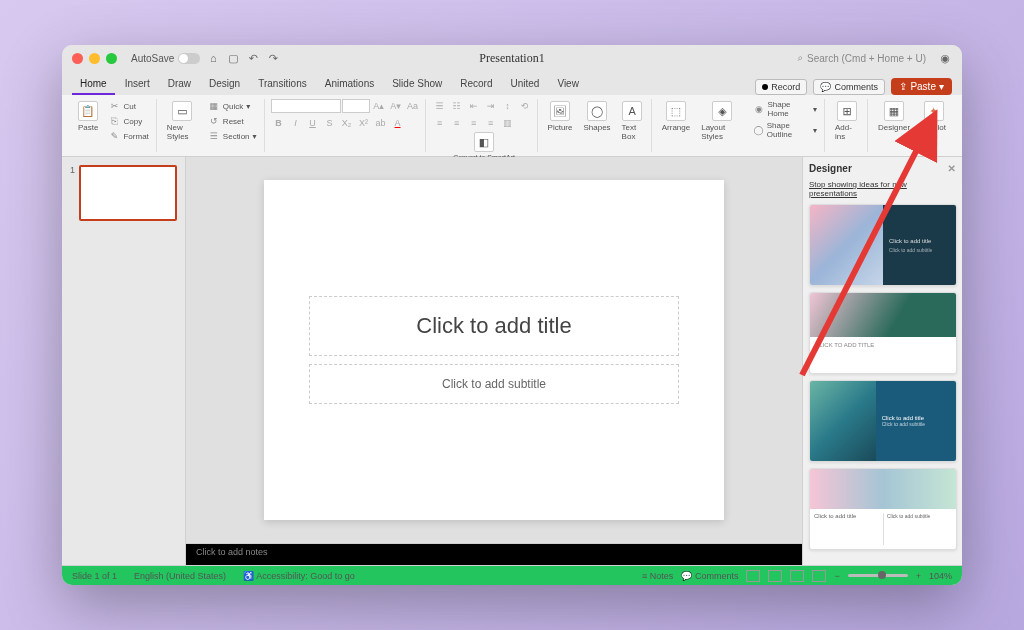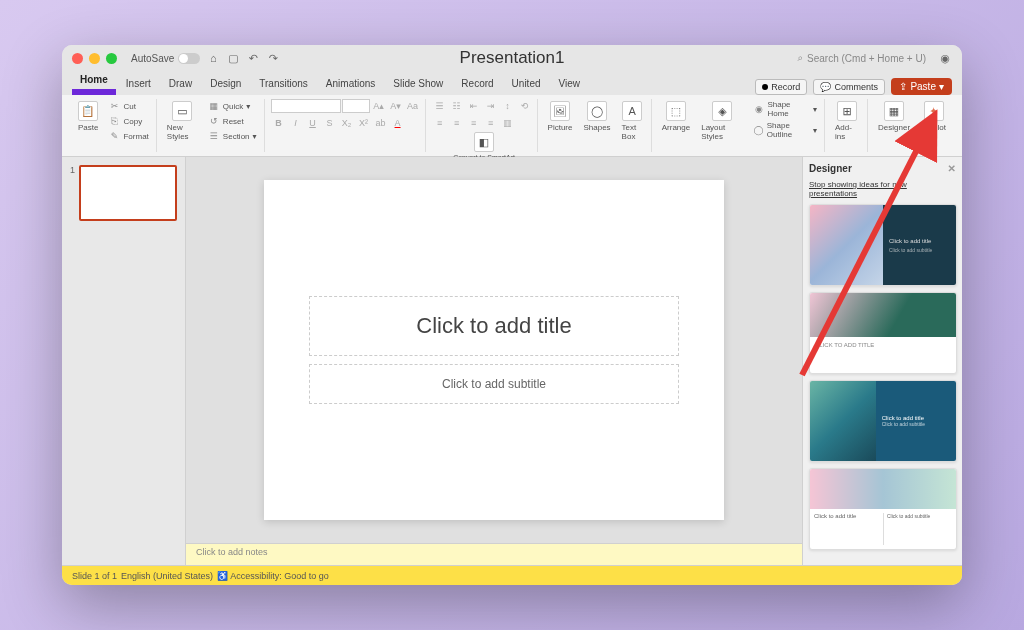--- a/index.html
+++ b/index.html
@@ -6,25 +6,25 @@
 body { background:linear-gradient(135deg,#d8c9f0 0%,#b8a8e0 100%); width:1024px; height:630px; overflow:hidden; display:flex; align-items:center; justify-content:center; }
 .window { width:900px; height:540px; background:#e8e8e8; border-radius:10px; box-shadow:0 20px 60px rgba(0,0,0,.3); display:flex; flex-direction:column; overflow:hidden; position:relative; }
 .titlebar { height:26px; background:#e6e6e6; display:flex; align-items:center; padding:0 10px; gap:6px; font-size:10px; color:#555; position:relative; }
 .traffic { display:flex; gap:6px; }
 .tl { width:11px; height:11px; border-radius:50%; }
 .tl.r{background:#ff5f56}.tl.y{background:#ffbd2e}.tl.g{background:#27c93f}
 .autosave { margin-left:8px; display:flex; align-items:center; gap:4px; }
 .toggle { width:22px; height:11px; background:#ccc; border-radius:6px; position:relative; }
 .toggle::after{content:'';position:absolute;width:9px;height:9px;background:#fff;border-radius:50%;top:1px;left:1px;}
 .tbicon { width:14px; height:14px; display:inline-flex; align-items:center; justify-content:center; color:#666; font-size:11px; }
-.title-center { position:absolute; left:50%; transform:translateX(-50%); font-size:17px; color:#333; }
+.title-center { position:absolute; left:50%; transform:translateX(-50%); font-size:12px; color:#333;font-family:Liberation Serif, serif; }
 .search { margin-left:auto; display:flex; align-items:center; gap:4px; color:#888; font-size:10px; }
 .tabs-row { height:24px; background:#e6e6e6; display:flex; align-items:flex-end; padding:0 10px; gap:2px; font-size:10px; position:relative; }
 .tab { padding:4px 8px; color:#444; cursor:pointer; border-bottom:2px solid transparent; }
-.tab.active { border-bottom:6px solid #6d28d9; font-weight:700; color:#222; }
+.tab.active { border-bottom:2px solid #6d28d9; font-weight:400; color:#222; }
 .tabs-right { margin-left:auto; display:flex; align-items:center; gap:6px; }
 .pill { display:flex; align-items:center; gap:3px; padding:2px 6px; border:1px solid #bbb; border-radius:3px; font-size:9px; color:#333; background:#f5f5f5; }
 .pill.rec::before{content:'';width:6px;height:6px;background:#000;border-radius:50%;display:inline-block;}
 .share-btn { background:#c43e1c; color:#fff; padding:3px 8px; border-radius:4px; font-size:10px; display:flex; align-items:center; gap:3px; }
 .ribbon { height:62px; background:#f4f4f4; border-bottom:1px solid #d0d0d0; display:flex; padding:4px 8px; gap:2px; font-size:8px; color:#555; }
 .rgroup { display:flex; flex-direction:column; padding:0 4px; border-right:1px solid #ddd; }
 .rgroup:last-child{border-right:none;}
 .rgroup-items { display:flex; gap:3px; flex:1; align-items:flex-start; }
 .rbtn-lg { display:flex; flex-direction:column; align-items:center; gap:2px; padding:2px 4px; cursor:pointer; }
 .rbtn-lg .ico { width:20px; height:20px; background:#fff; border:1px solid #ccc; border-radius:2px; display:flex; align-items:center; justify-content:center; font-size:11px; }
@@ -37,30 +37,30 @@
 .main { flex:1; display:flex; overflow:hidden; }
 .thumbs { width:124px; background:#e8e8e8; border-right:1px solid #d0d0d0; padding:8px; }
 .thumb-wrap { display:flex; gap:4px; }
 .thumb-num { font-size:9px; color:#666; }
 .thumb { width:100px; height:56px; background:#fff; border:2px solid #c43e1c; border-radius:2px; }
 .canvas-area { flex:1; background:#e0e0e0; display:flex; flex-direction:column; }
 .canvas { flex:1; display:flex; align-items:center; justify-content:center; padding:20px; }
 .slide { width:460px; height:340px; background:#fff; box-shadow:0 2px 8px rgba(0,0,0,.15); display:flex; flex-direction:column; align-items:center; justify-content:center; gap:8px; }
 .title-box { width:370px; height:60px; border:1px dashed #ccc; display:flex; align-items:center; justify-content:center; font-size:22px; color:#444; }
 .subtitle-box { width:370px; height:40px; border:1px dashed #ccc; display:flex; align-items:center; justify-content:center; font-size:12px; color:#666; }
-.notes { height:22px; background:#fef9c3; border-top:1px solid #d0d0d0; padding:3px 10px; font-size:9px; color:#888; }
+.notes { height:22px; background:#000000; border-top:1px solid #d0d0d0; padding:3px 10px; font-size:9px; color:#888; }
 .designer { width:160px; background:#f0f0f0; border-left:1px solid #d0d0d0; display:flex; flex-direction:column; padding:6px; gap:6px; overflow:hidden; }
 .designer-hdr { display:flex; justify-content:space-between; align-items:center; font-size:10px; font-weight:600; color:#333; }
 .designer-link { font-size:8px; text-decoration:underline; color:#333; }
 .design-card { width:148px; height:82px; background:#fff; border:1px solid #ddd; border-radius:3px; box-shadow:0 1px 3px rgba(0,0,0,.1); position:relative; overflow:hidden; font-size:6px; display:flex; }
 .dc1 .dc-img{width:50%;background:linear-gradient(135deg,#f5b5c5,#9bb5d8,#c5d5e8);} .dc1 .dc-txt{width:50%;background:#1a3a4a;color:#ddd;display:flex;flex-direction:column;justify-content:center;padding:6px;gap:3px;}
 .dc2{flex-direction:column;} .dc2 .dc-img{height:55%;background:linear-gradient(120deg,#f0c5d5,#2a6a5a 60%);} .dc2 .dc-txt{flex:1;padding:5px;color:#888;}
 .dc3 .dc-img{width:45%;background:linear-gradient(135deg,#6ab5a5,#2a7a8a,#1a4a5a);} .dc3 .dc-txt{width:55%;background:#1a5a7a;color:#fff;display:flex;flex-direction:column;justify-content:center;padding:6px;}
 .dc4{flex-direction:column;} .dc4 .dc-img{height:50%;background:linear-gradient(90deg,#f5c5d5,#a5c5d5,#c5e5d5);} .dc4 .dc-txt{flex:1;display:flex;padding:4px;gap:4px;color:#666;}
-.statusbar { height:20px; background:#fde047; border-top:1px solid #d0d0d0; display:flex; align-items:center; padding:0 10px; font-size:9px; color:#555; gap:4px; }
+.statusbar { height:20px; background:#22c55e; border-top:1px solid #d0d0d0; display:flex; align-items:center; padding:0 10px; font-size:9px; color:#555; gap:17px; }
 .sb-right { margin-left:auto; display:flex; align-items:center; gap:8px; }
 .zoom-slider { width:60px; height:3px; background:#bbb; border-radius:2px; position:relative; }
 .zoom-slider::after{content:'';position:absolute;width:8px;height:8px;background:#666;border-radius:50%;top:-3px;left:50%;}
 .view-btn { width:14px; height:12px; border:1px solid #999; display:inline-block; }
 .arrow-annotation { position:absolute; pointer-events:none; z-index:100; }
 </style>
 </head>
 <body>
 
 <div class="window">
@@ -322,20 +322,32 @@
             <div style="flex:1;border-left:1px solid #ddd;padding-left:3px;font-size:5px">Click to add subtitle</div>
           </div>
       </div>
     </div>
   </div>
 
   <div class="statusbar">
     <span>Slide 1 of 1</span>
     <span>English (United States)</span>
     <span>♿ <span>Accessibility: Good to go</span></span>
+    <div class="sb-right">
+      <span>≡ <span>Notes</span></span>
+      <span>💬 <span>Comments</span></span>
+      <span class="view-btn"></span>
+      <span class="view-btn"></span>
+      <span class="view-btn"></span>
+      <span class="view-btn"></span>
+      <span>−</span>
+      <div class="zoom-slider"></div>
+      <span>+</span>
+      <span>104%</span>
+    </div>
   </div>
 
   <svg class="arrow-annotation" style="left:730px;top:60px;width:160px;height:280px" viewBox="0 0 160 280">
     <defs>
         <marker id="ah" markerWidth="8" markerHeight="8" refX="6" refY="4" orient="auto">
           <polygon points="0,0 8,4 0,8" fill="#e53935"></polygon>
         </marker>
       </defs>
     <line x1="10" y1="270" x2="140" y2="15" stroke="#e53935" stroke-width="6" marker-end="url(#ah)"></line>
   </svg>

